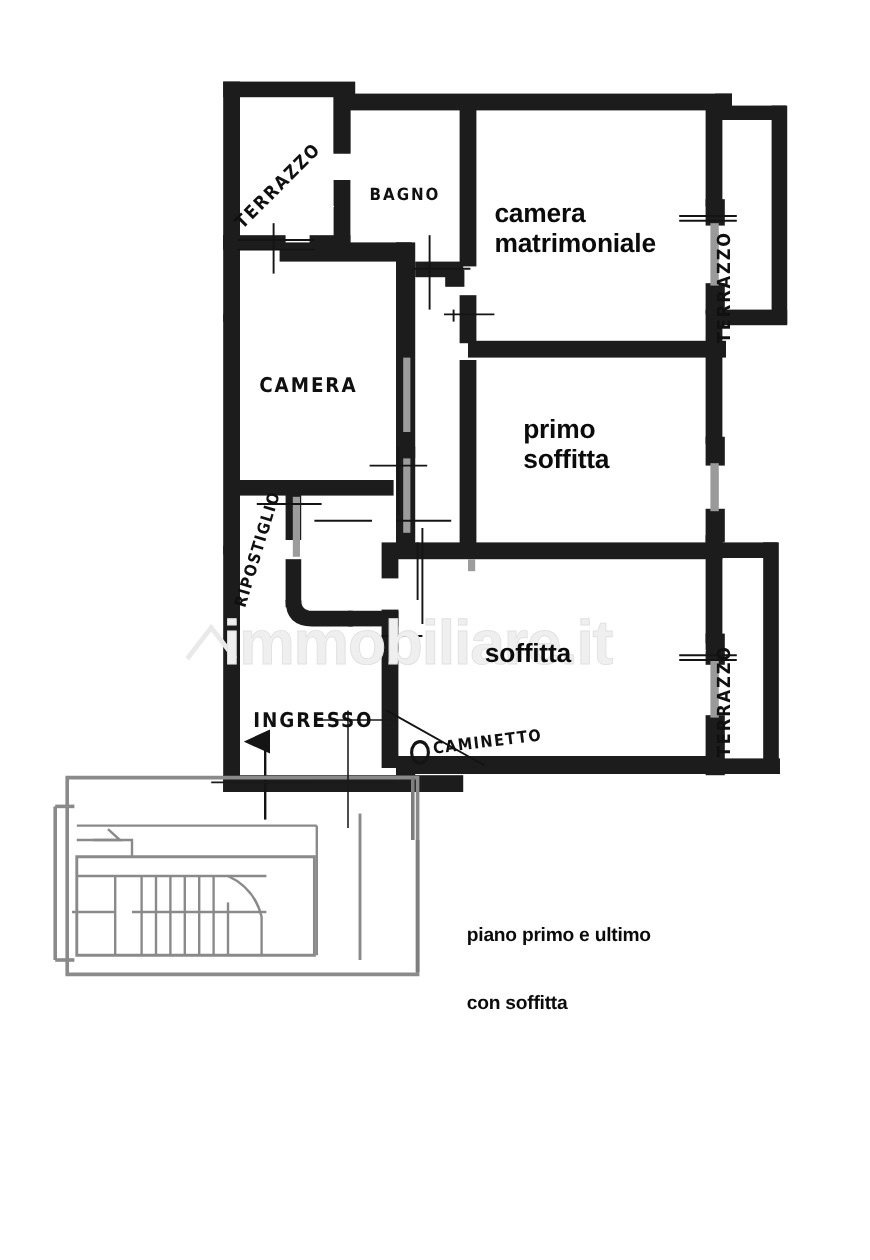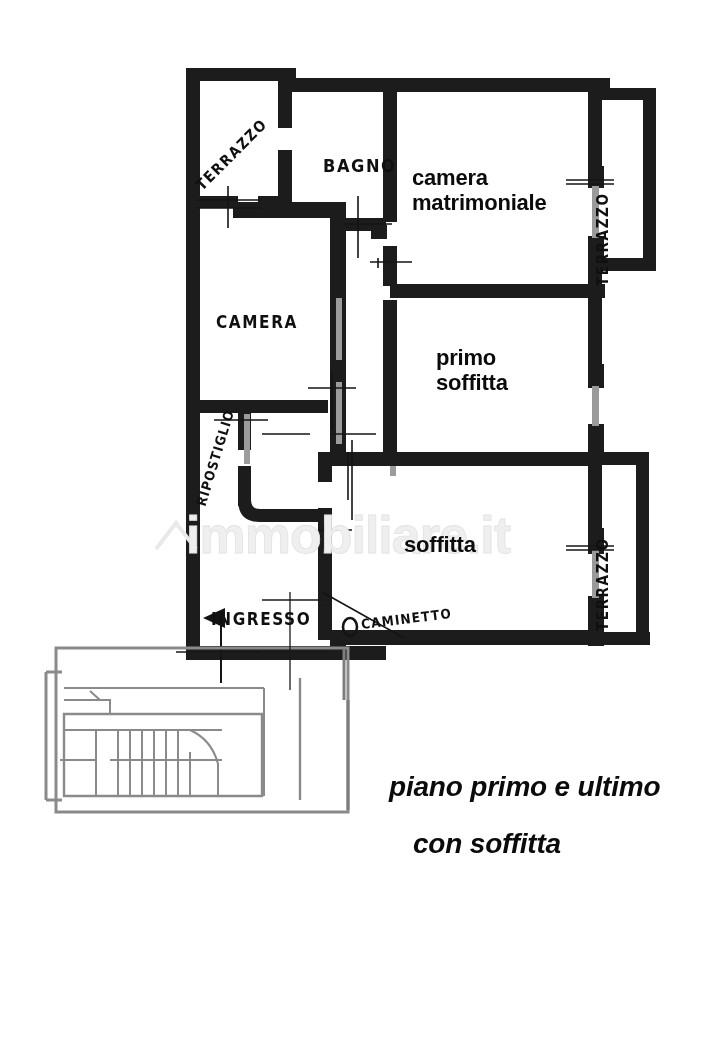--- a/index.html
+++ b/index.html
@@ -32,21 +32,21 @@
 
   
   .printed {
     font-family: "Liberation Sans", sans-serif;
     font-weight: bold;
     color: #0b0b0b;
     line-height: 1.12;
     letter-spacing: -0.2px;
   }
   .printed.big   { font-size: 22px; }
-  .printed.note  { font-size: 28px; font-style: italic; }
+  .printed.note  { font-size: 16px; }
 
   
   .hand {
     font-family: "DejaVu Sans", sans-serif;
     font-weight: 700;
     color: #101010;
     font-size: 15px;
     letter-spacing: 1.6px;
     transform-origin: left bottom;
     font-stretch: condensed;
@@ -256,28 +256,28 @@
 
 <div class="txt printed big" style="left:436px; top:346px;">
   <div>primo</div>
   <div>soffitta</div>
 </div>
 
 <div class="txt printed big" style="left:404px; top:533px;">soffitta</div>
 
 <div class="txt hand" style="left:205px; top:176px; transform:rotate(-45deg); transform-origin:left bottom;">TERRAZZO</div>
 
-<div class="txt hand" style="left:308px; top:155px; font-size:18px;margin-left:15px;">BAGNO</div>
+<div class="txt hand" style="left:308px; top:155px; font-size:14px;">BAGNO</div>
 
 <div class="txt hand" style="left:612px; top:268px; transform:rotate(-90deg); transform-origin:left bottom;">TERRAZZO</div>
 
 <div class="txt hand" style="left:216px; top:312px; font-size:17px;">CAMERA</div>
 
 <div class="txt hand sm" style="left:208px; top:492px; transform:rotate(-73deg); transform-origin:left bottom;">RIPOSTIGLIO</div>
 
-<div class="txt hand" style="left:211px; top:609px; font-size:17px;">INGRESSO</div>
+<div class="txt hand" style="left:211px; top:591px; font-size:17px;">INGRESSO</div>
 
 <div class="txt hand sm" style="left:362px; top:616px; transform:rotate(-7deg); transform-origin:left bottom;">CAMINETTO</div>
 
 <div class="txt hand" style="left:612px; top:613px; transform:rotate(-90deg); transform-origin:left bottom;">TERRAZZO</div>
 
 <div class="txt printed note" style="left:389px; top:771px;">piano primo e ultimo</div>
-<div class="txt printed note" style="left:389px; top:828px;margin-left:24px;">con soffitta</div>
+<div class="txt printed note" style="left:389px; top:828px;">con soffitta</div>
 
 </body></html>

